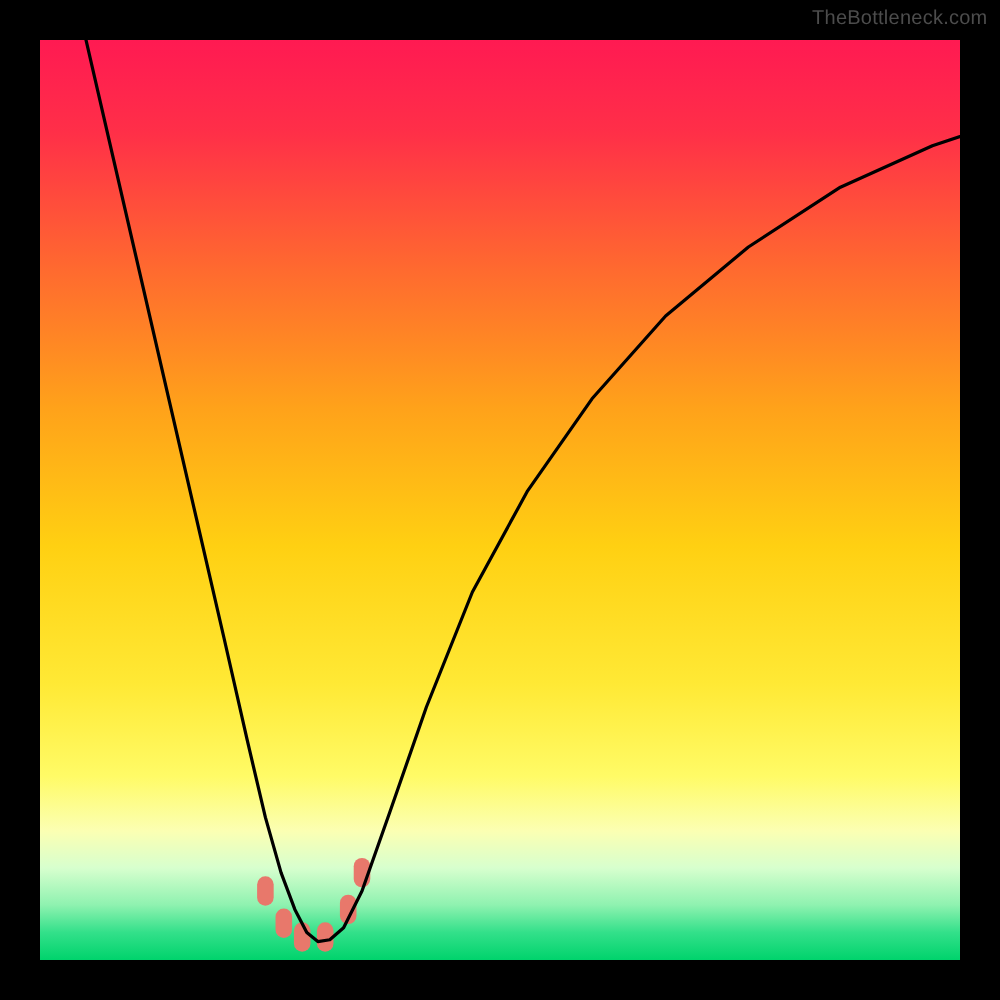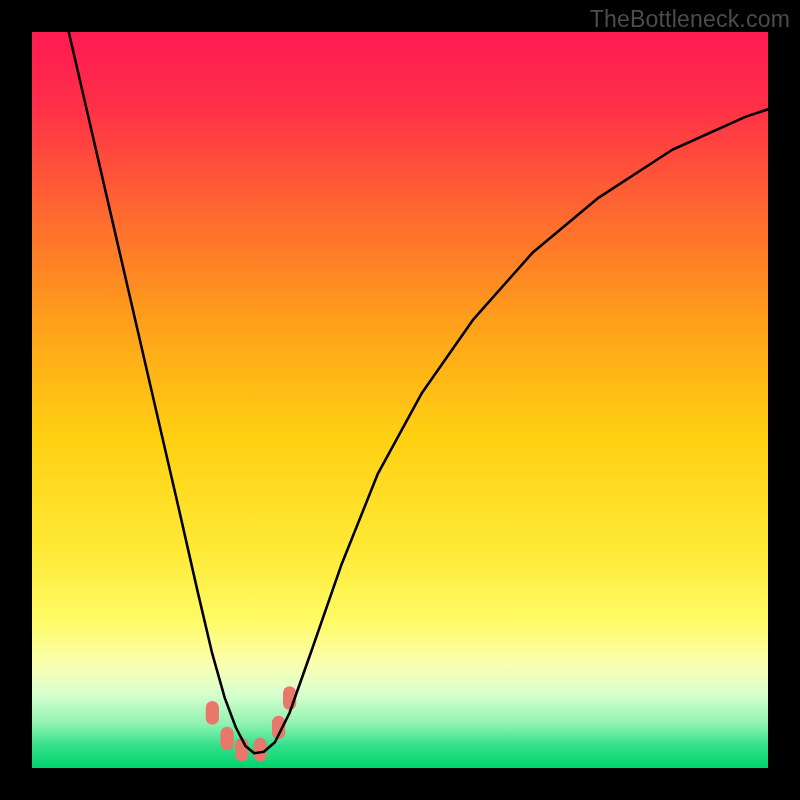--- a/index.html
+++ b/index.html
@@ -31,21 +31,21 @@
     top: 0;
     left: 0;
     width: 100%;
     height: 100%;
   }
   .watermark {
     position: absolute;
     top: 6px;
     right: 10px;
     color: #4c4c4c;
-    font-size: 23px;
+    font-size: 16px;
     font-weight: 400;
     letter-spacing: 0.2px;
   }
   svg.curve {
     position: absolute;
     top: 0;
     left: 0;
     width: 100%;
     height: 100%;
   }

